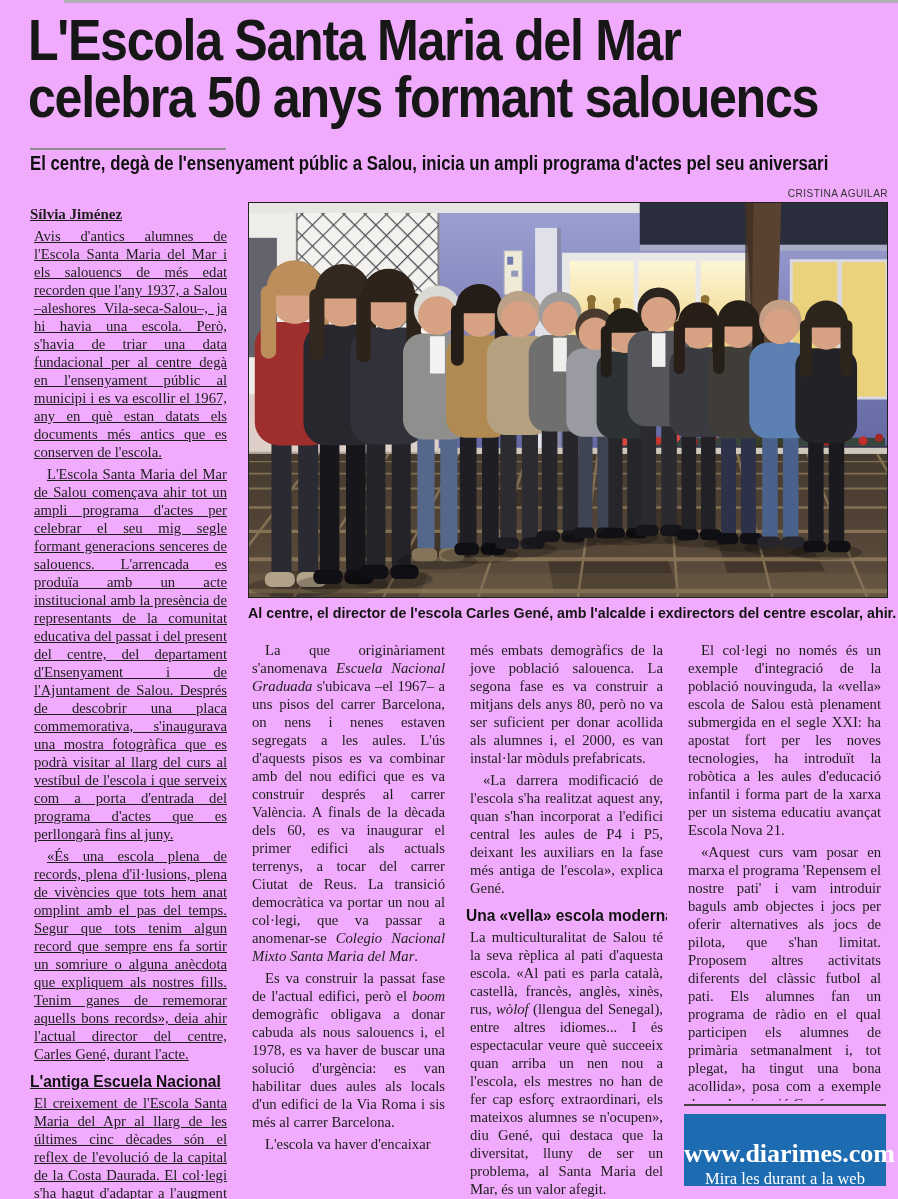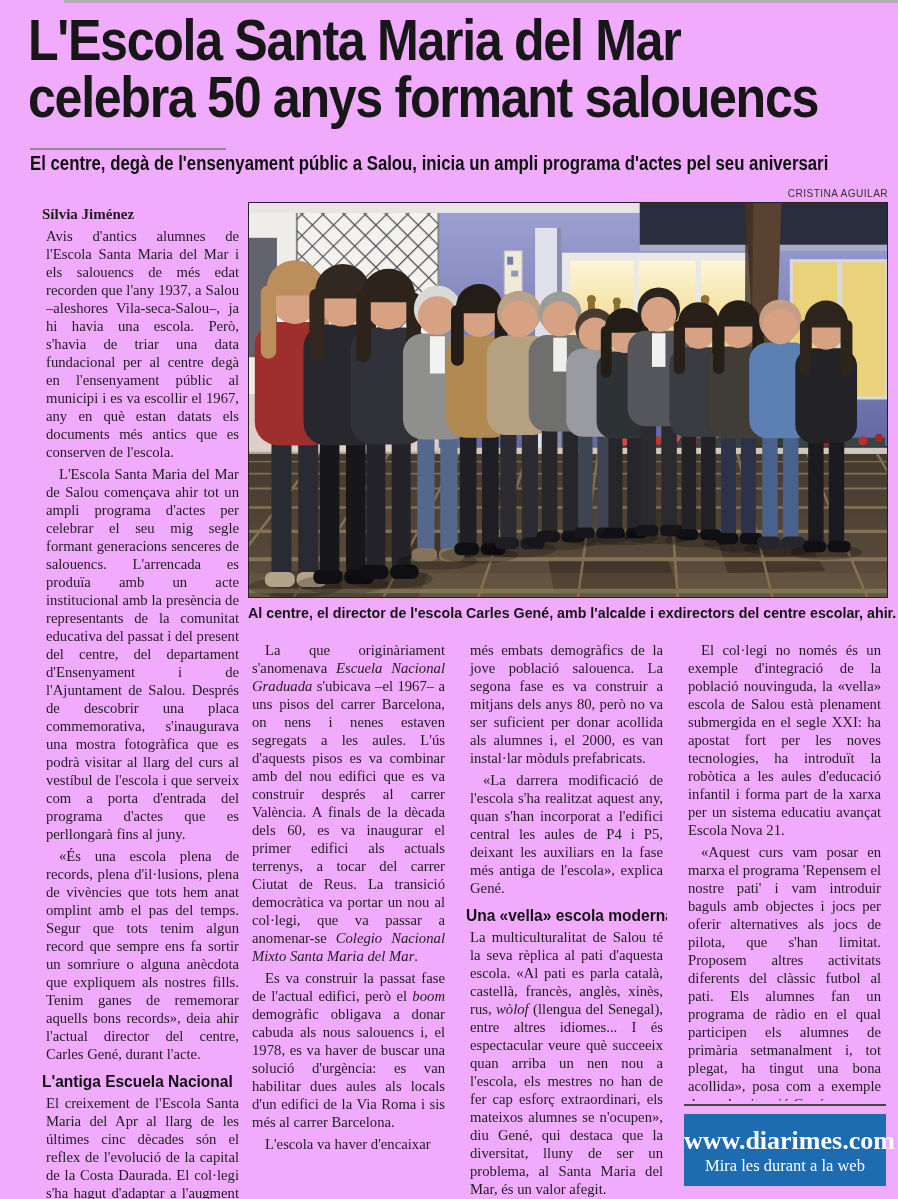--- a/index.html
+++ b/index.html
@@ -17,35 +17,35 @@
   .credit{position:absolute;right:10px;top:187px;font-family:"Liberation Sans",sans-serif;
           font-size:11.5px;color:#333;letter-spacing:.5px;transform:scaleX(.88);transform-origin:100% 0;}
   .photo{position:absolute;left:248px;top:202px;width:640px;height:396px;margin:0;
          border:1px solid #222;box-sizing:border-box;background:#6a6fa8;}
   .photo svg{display:block;width:100%;height:100%;}
   .caption{position:absolute;left:248px;top:604px;font-family:"Liberation Sans",sans-serif;
            font-weight:bold;font-size:15px;color:#141414;transform:scaleX(.95);
            transform-origin:0 0;white-space:nowrap;}
   .col{position:absolute;width:201px;font-size:14.7px;line-height:18px;text-align:justify;
        color:#1d1d1d;overflow:hidden;}
-  .col1{left:42px;top:205px;height:994px;}
+  .col1{left:30px;top:205px;height:994px;text-decoration:underline;}
   .col2{left:248px;top:637px;height:562px;}
   .col3{left:466px;top:637px;height:562px;}
   .col4{left:684px;top:637px;height:464px;}
   .byline{font-weight:bold;font-size:15px;margin:0 0 3px 0;}
   .para{margin:4px;}
   .ind{text-indent:13px;}
   .sub{font-family:"Liberation Sans",sans-serif;font-weight:bold;font-size:16.5px;
        margin-top:9px;margin-bottom:2px;transform:scaleX(.94);transform-origin:0 0;
        white-space:nowrap;text-align:left;color:#111;}
   em{font-style:italic;}
   .promo-rule{position:absolute;left:684px;top:1104px;width:202px;height:2px;background:#454240;}
   .promo{position:absolute;left:684px;top:1114px;width:202px;height:72px;background:#1d6bb1;
          color:#fff;text-align:center;display:block;text-decoration:none;cursor:pointer;}
-  .promo-url{font-family:"Liberation Serif",serif;font-weight:bold;font-size:26px;line-height:30px;margin-top:12px;}
+  .promo-url{font-family:"Liberation Serif",serif;font-weight:bold;font-size:26px;line-height:30px;margin-top:25px;}
   .promo-tag{font-family:"Liberation Serif",serif;font-size:16.5px;line-height:20px;}
 </style>
 </head>
 <body>
 
 <div class="page">
 
   <div class="top-rule"></div>
 
   <h1 class="headline">

